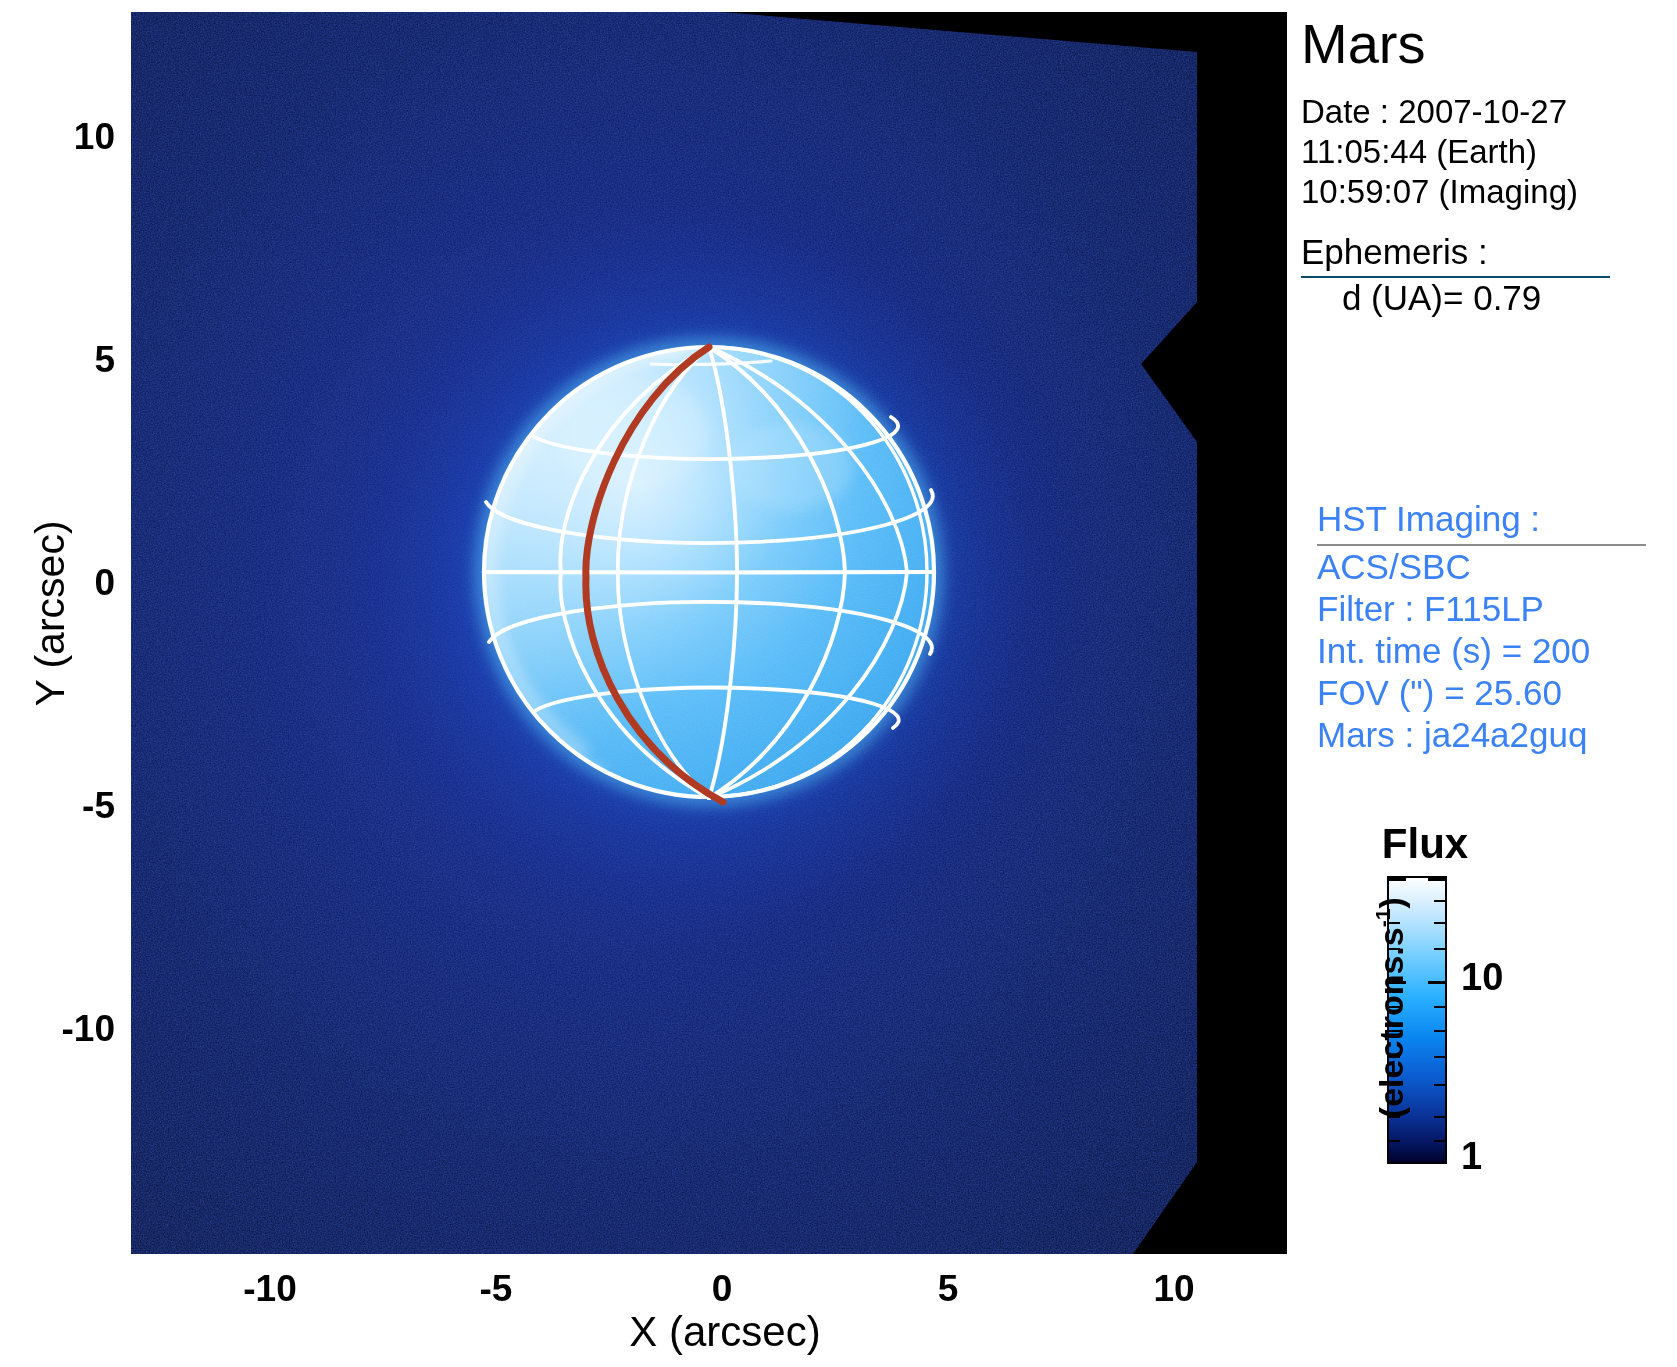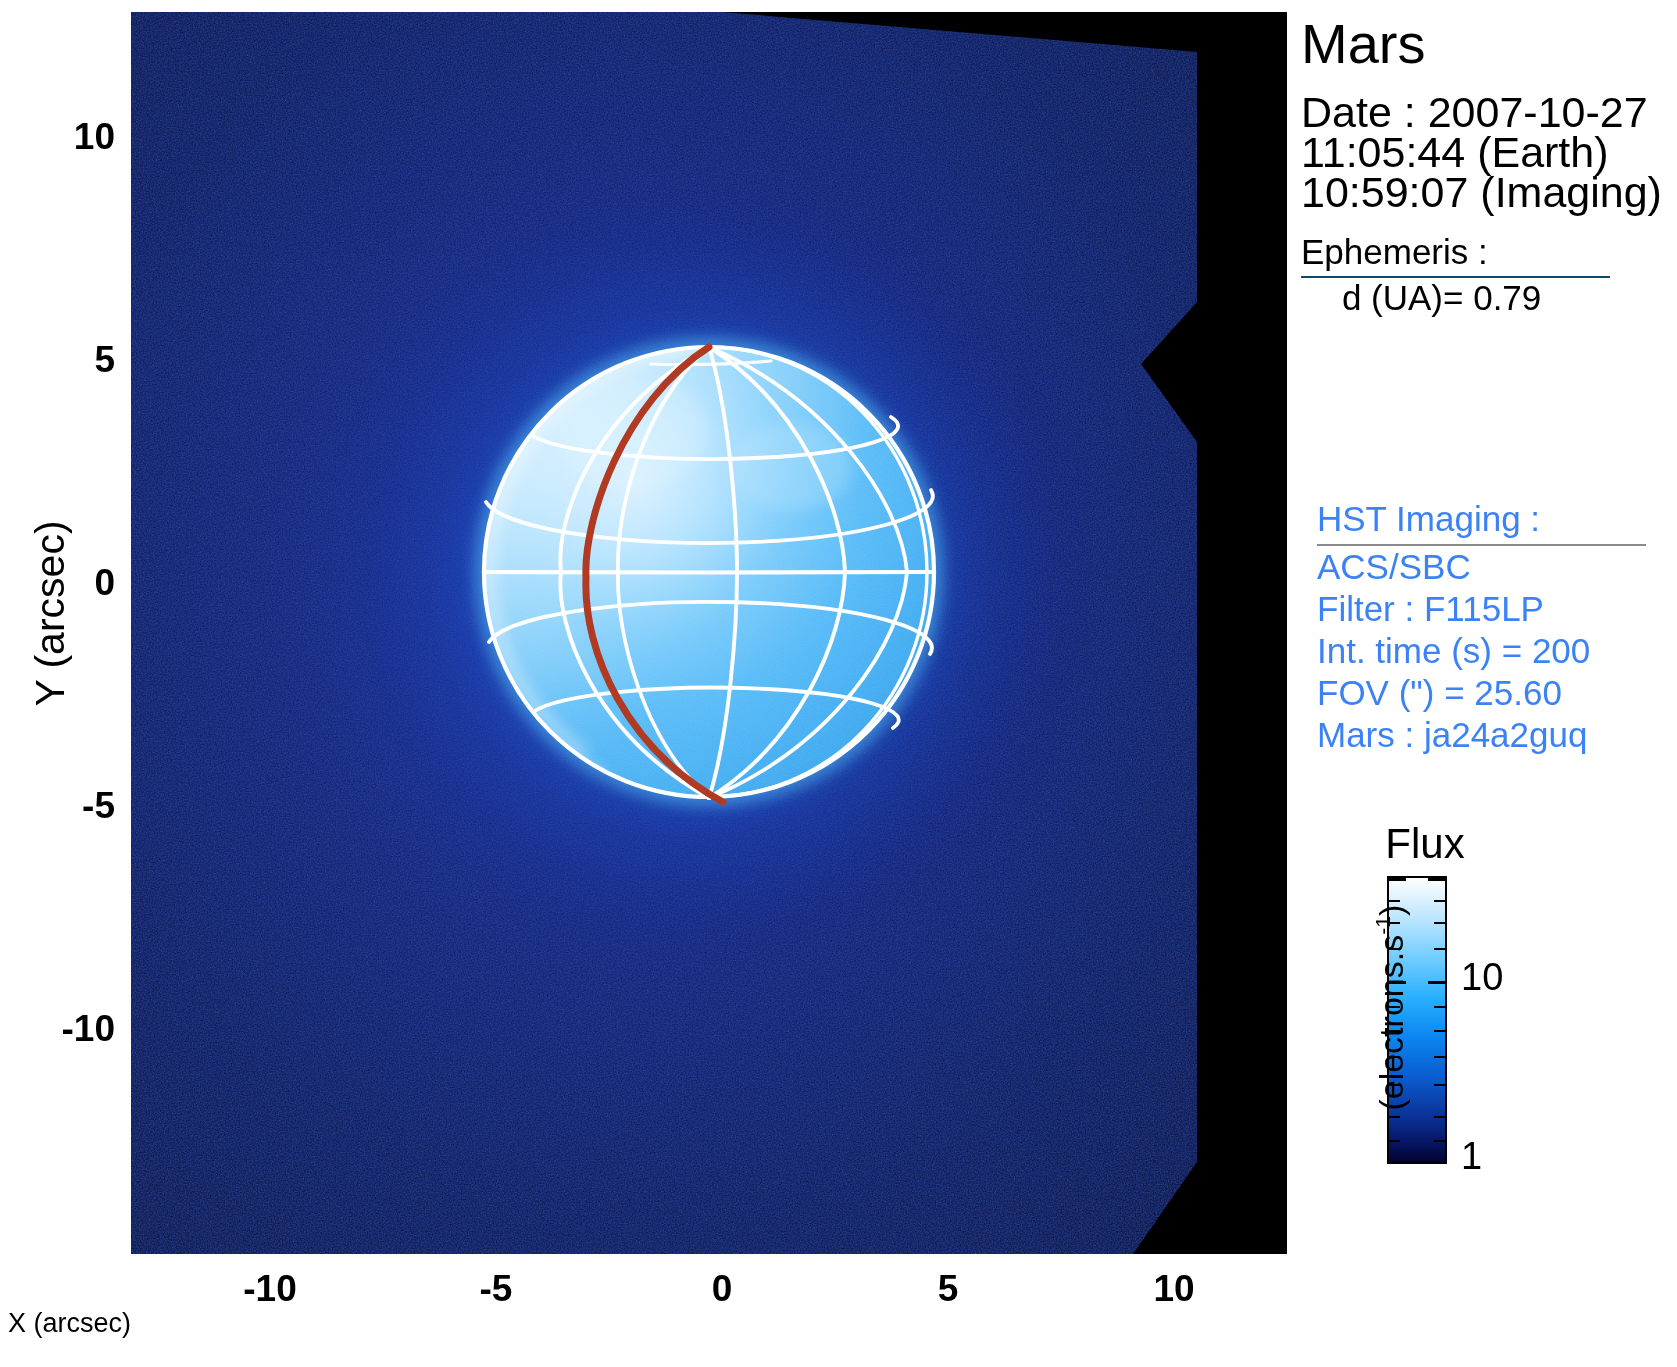--- a/index.html
+++ b/index.html
@@ -49,24 +49,25 @@
     position: absolute;
     width: 120px;
     text-align: center;
     font-size: 37px;
     font-weight: 700;
     color: #000;
     white-space: nowrap;
   }
   #xlabel {
     position: absolute;
-    left: 8px;
+    left: 16px;
     top: 1308px;
     width: 1418px;
-    font-size: 27px;
+    text-align: center;
+    font-size: 42px;
     color: #000;
   }
   #ylabel {
     position: absolute;
     left: -120px;
     top: 590px;
     width: 340px;
     text-align: center;
     font-size: 41px;
     color: #000;
@@ -87,21 +88,21 @@
     left: 4px;
     top: 14px;
     font-size: 56px;
     line-height: 60px;
     color: #000;
   }
   #date-block {
     position: absolute;
     left: 4px;
     top: 92px;
-    font-size: 43px;
+    font-size: 33px;
     line-height: 40px;
     color: #000;
     white-space: nowrap;
   }
   #ephemeris-block {
     position: absolute;
     left: 4px;
     top: 232px;
     font-size: 35px;
     line-height: 40px;
@@ -152,20 +153,21 @@
   }
   .hst-row { display: block; }
 
   
   #cbar-wrap {
     position: absolute;
     left: 0px;
     top: 820px;
     width: 380px;
     height: 420px;
+    font-weight: bold;
   }
   #cbar-title {
     position: absolute;
     left: 38px;
     top: 0px;
     width: 180px;
     text-align: center;
     font-size: 42px;
     color: #000;
   }

